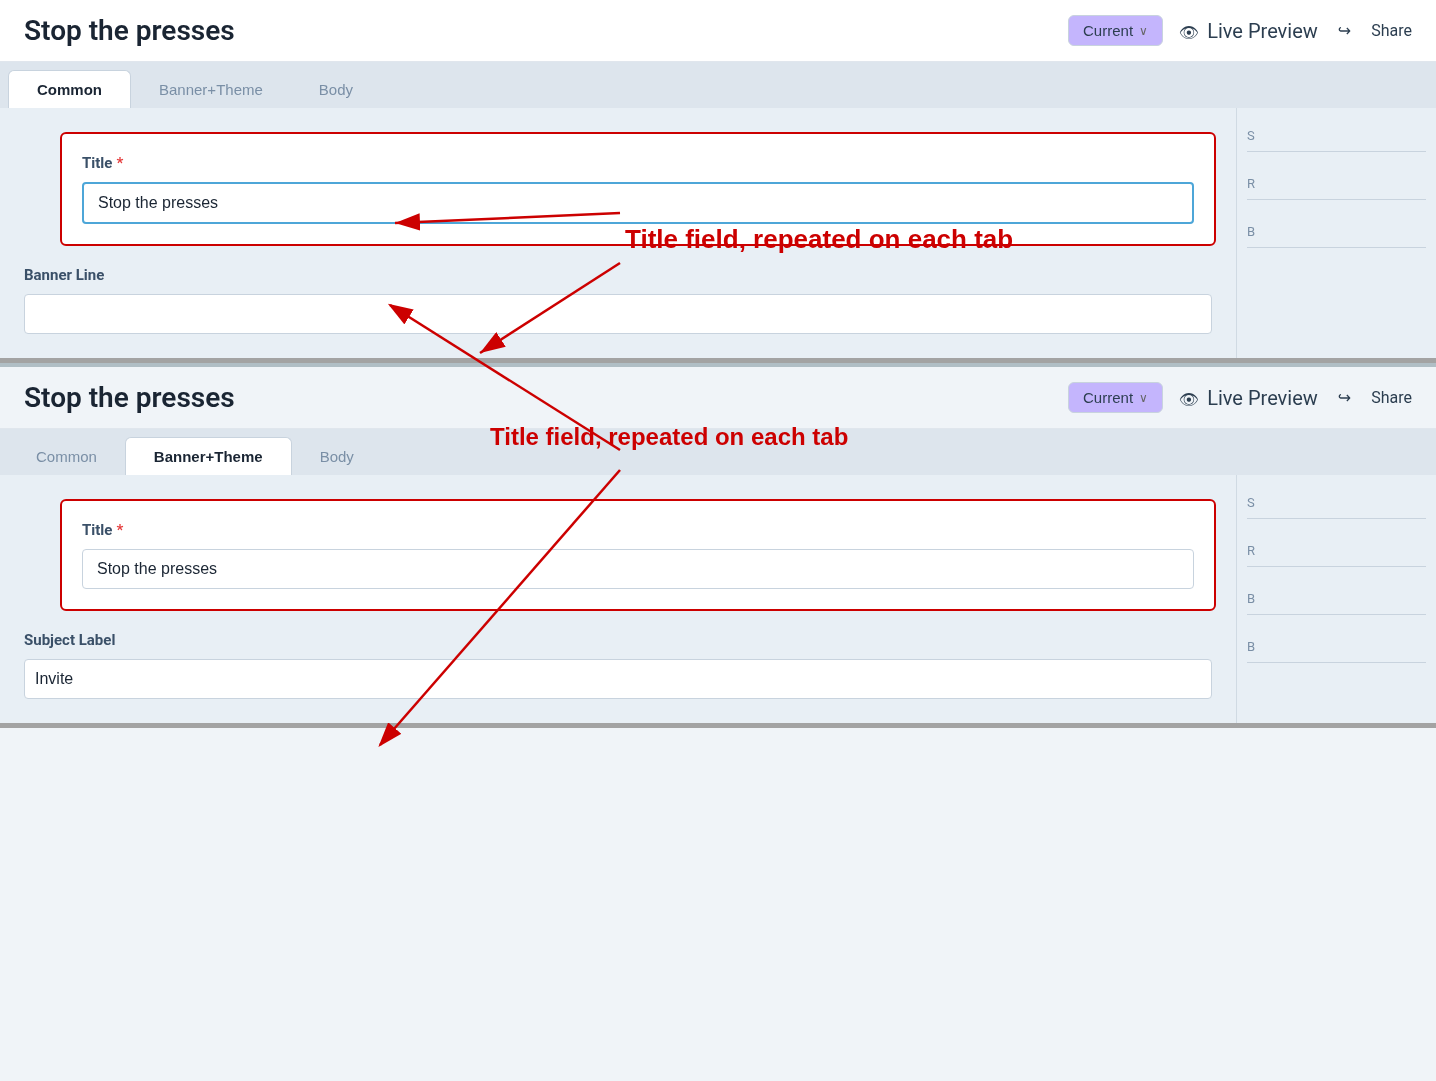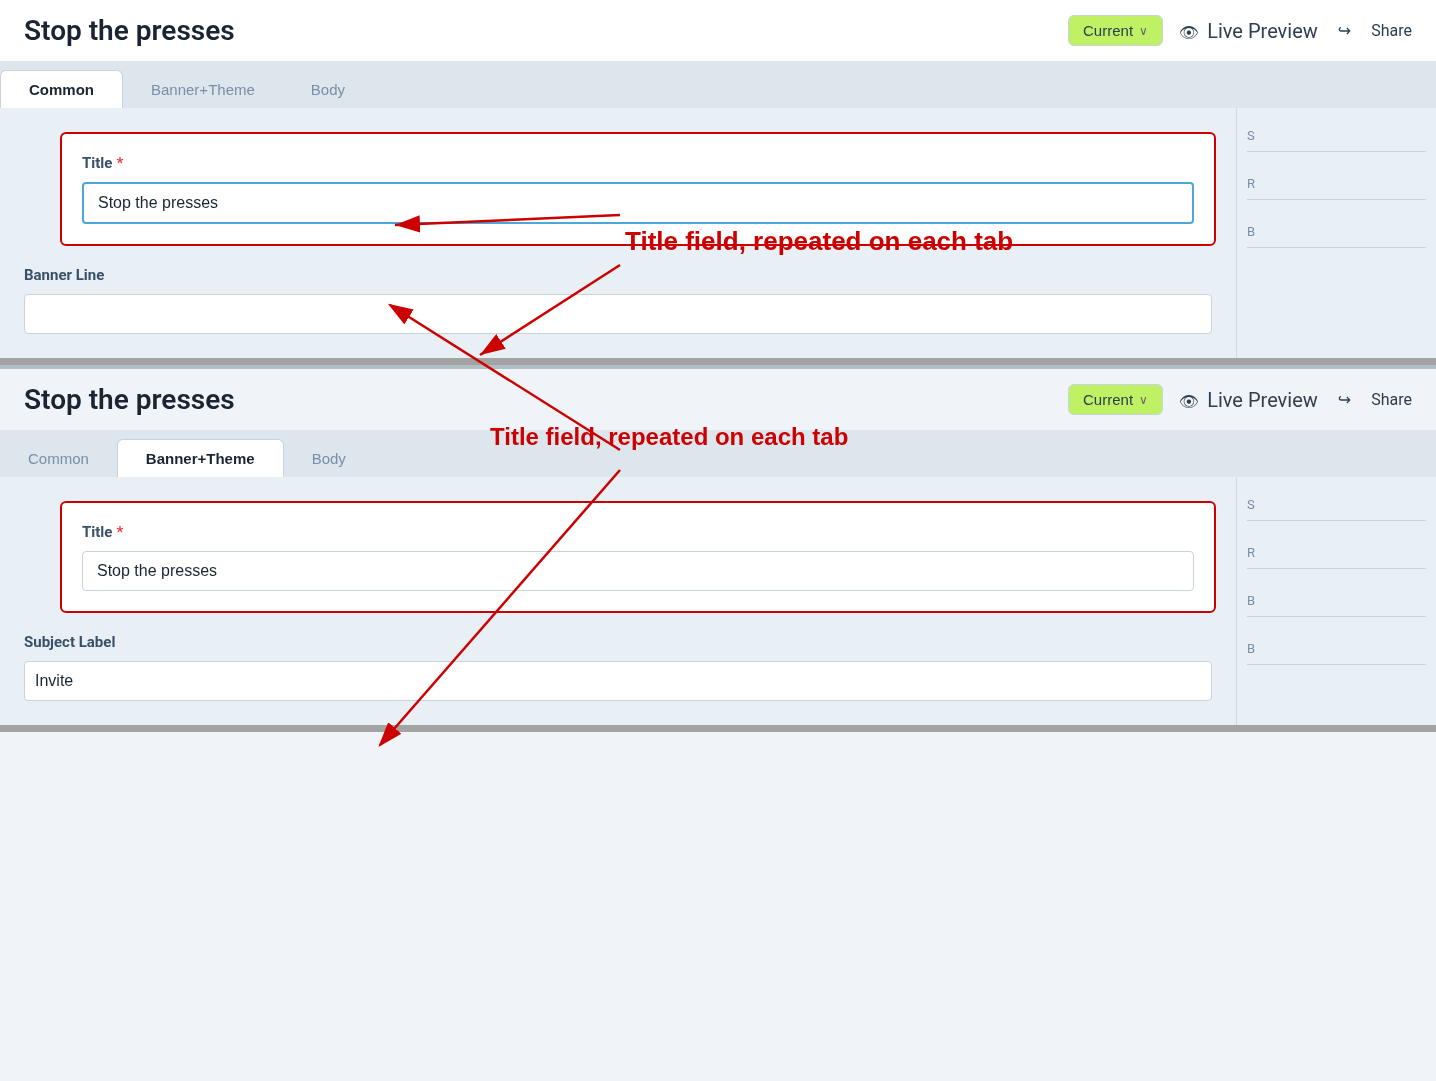--- a/index.html
+++ b/index.html
@@ -28,21 +28,21 @@
     }
     .version-dropdown {
       display: flex;
       align-items: center;
       gap: 6px;
       border: 1px solid #c8d3de;
       border-radius: 6px;
       padding: 6px 14px;
       font-size: 15px;
       color: #2c3e50;
-      background: #bef264;
+      background: #c4b5fd;
       cursor: pointer;
     }
     .version-dropdown .chevron {
       font-size: 12px;
       color: #666;
     }
     .header-actions {
       display: flex;
       align-items: center;
       gap: 20px;
@@ -65,21 +65,21 @@
       color: #2c3e50;
       cursor: pointer;
     }
 
     
     .tabs-bar {
       display: flex;
       align-items: flex-end;
       background: #dde5ed;
       padding-top: 8px;
-      padding-left: 0;
+      padding-left: 8px;
       border-bottom: none;
     }
     .tab {
       padding: 10px 28px;
       font-size: 15px;
       color: #7a8fa6;
       cursor: pointer;
       border-top-left-radius: 6px;
       border-top-right-radius: 6px;
       background: transparent;
@@ -138,21 +138,21 @@
     .subject-label {
       font-size: 15px;
       font-weight: 700;
       color: #3a5068;
       margin-bottom: 10px;
     }
 
     .panel-section {
       position: relative;
       background: #ffffff;
-      border-bottom: 7px solid #a3a3a3;
+      border-bottom: 5px solid #a3a3a3;
     }
 
     
     .eye-icon::before {
       content: '👁';
       font-size: 16px;
     }
     .share-icon::before {
       content: '↪';
       font-size: 16px;

